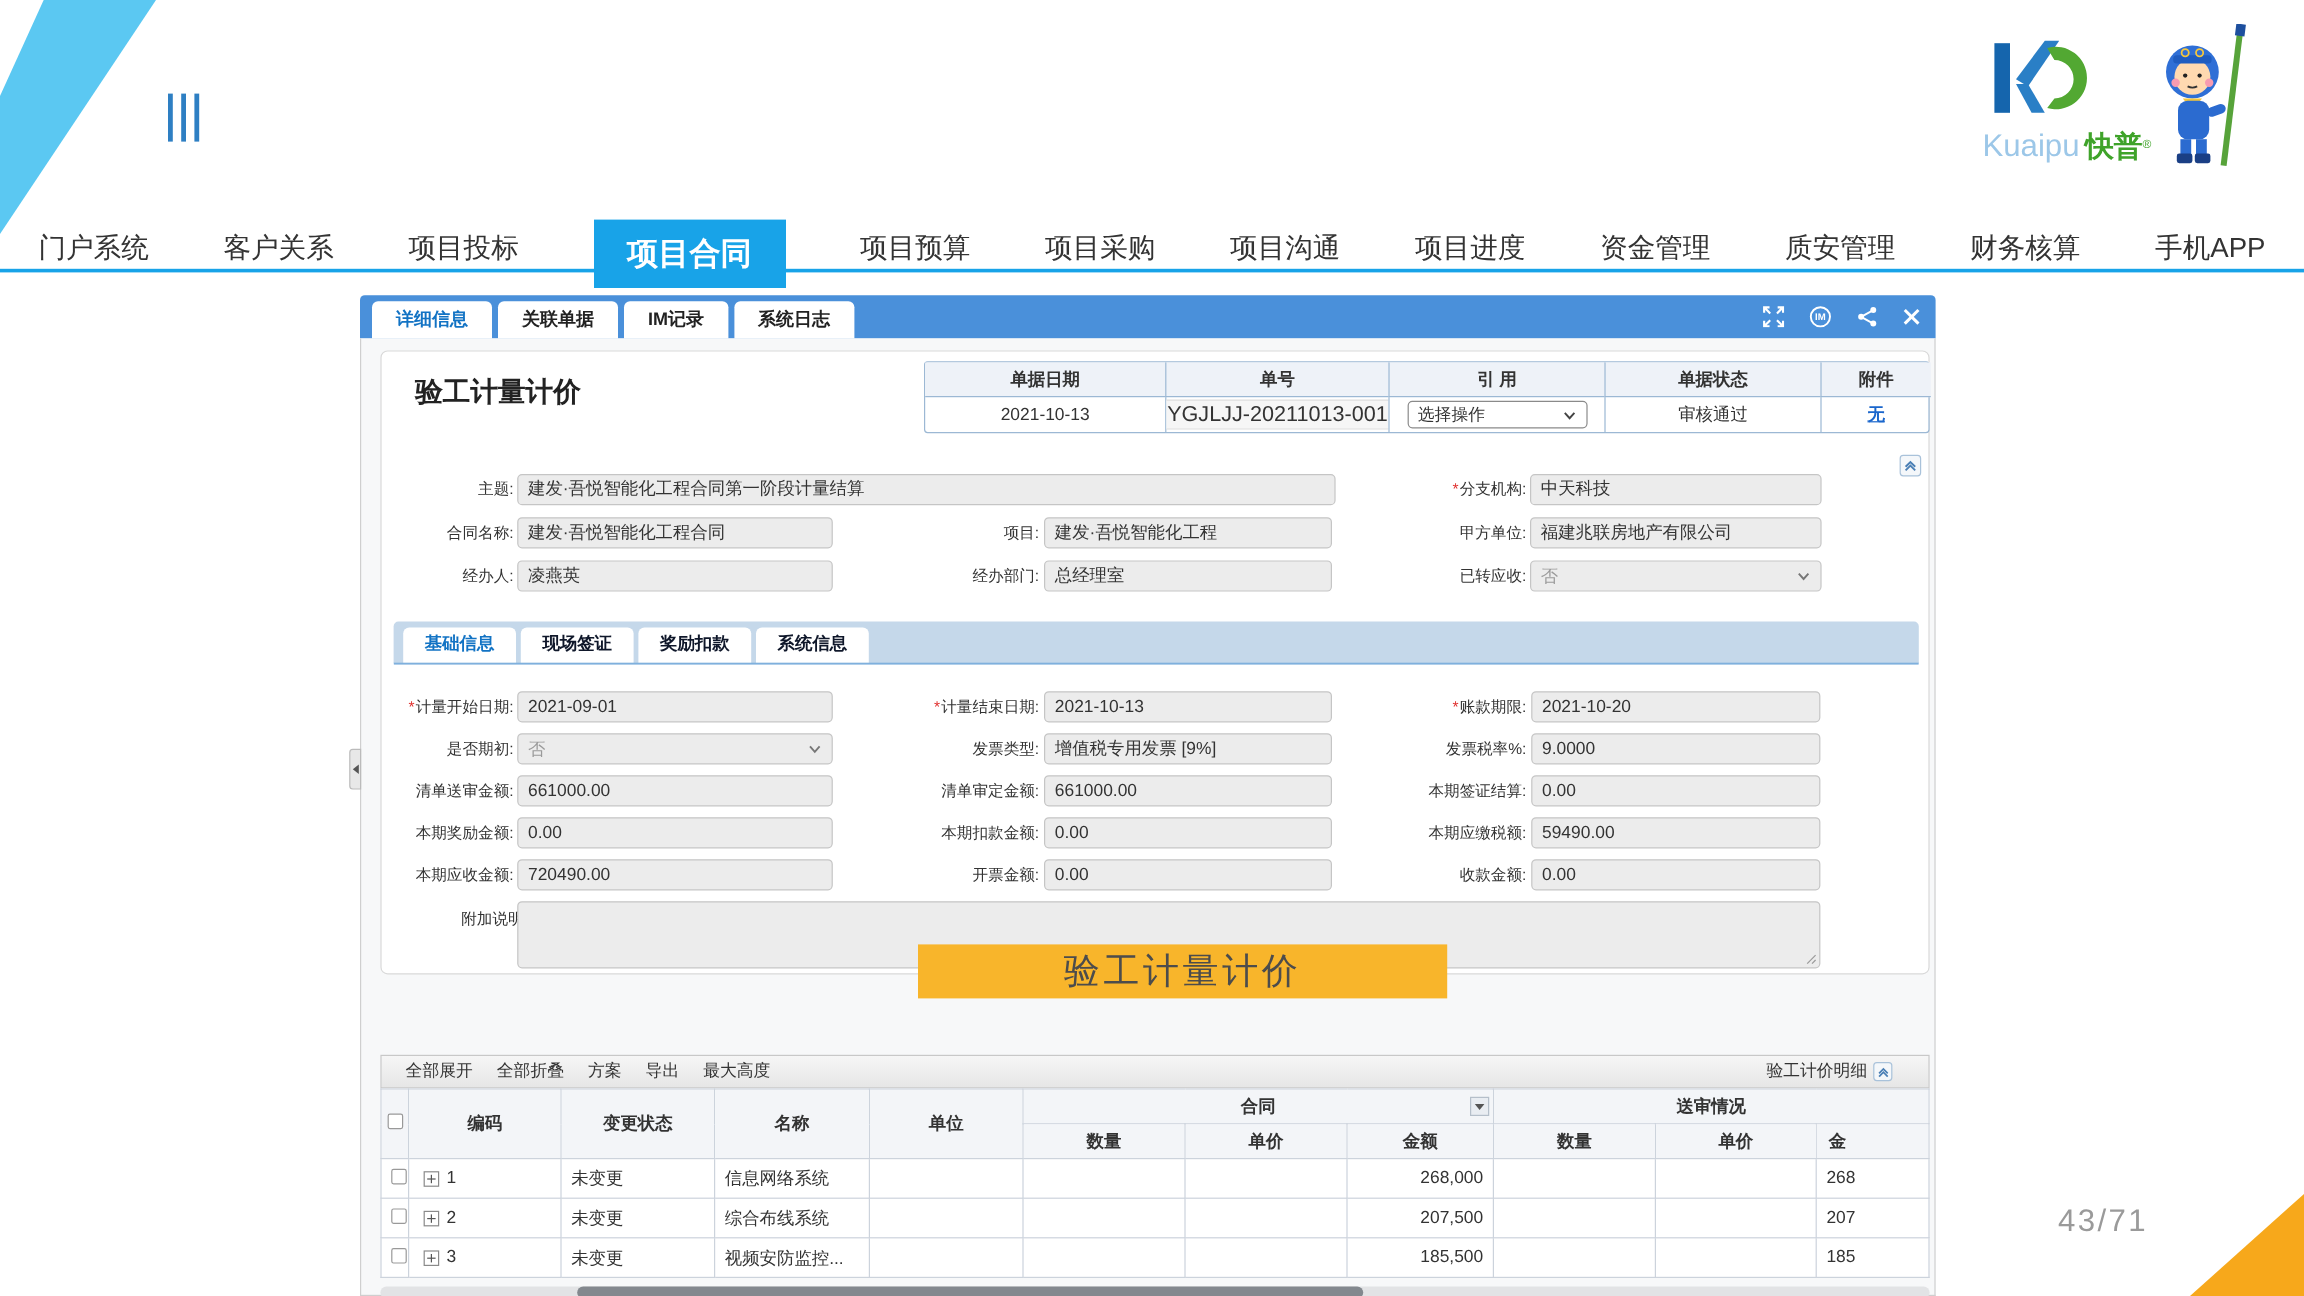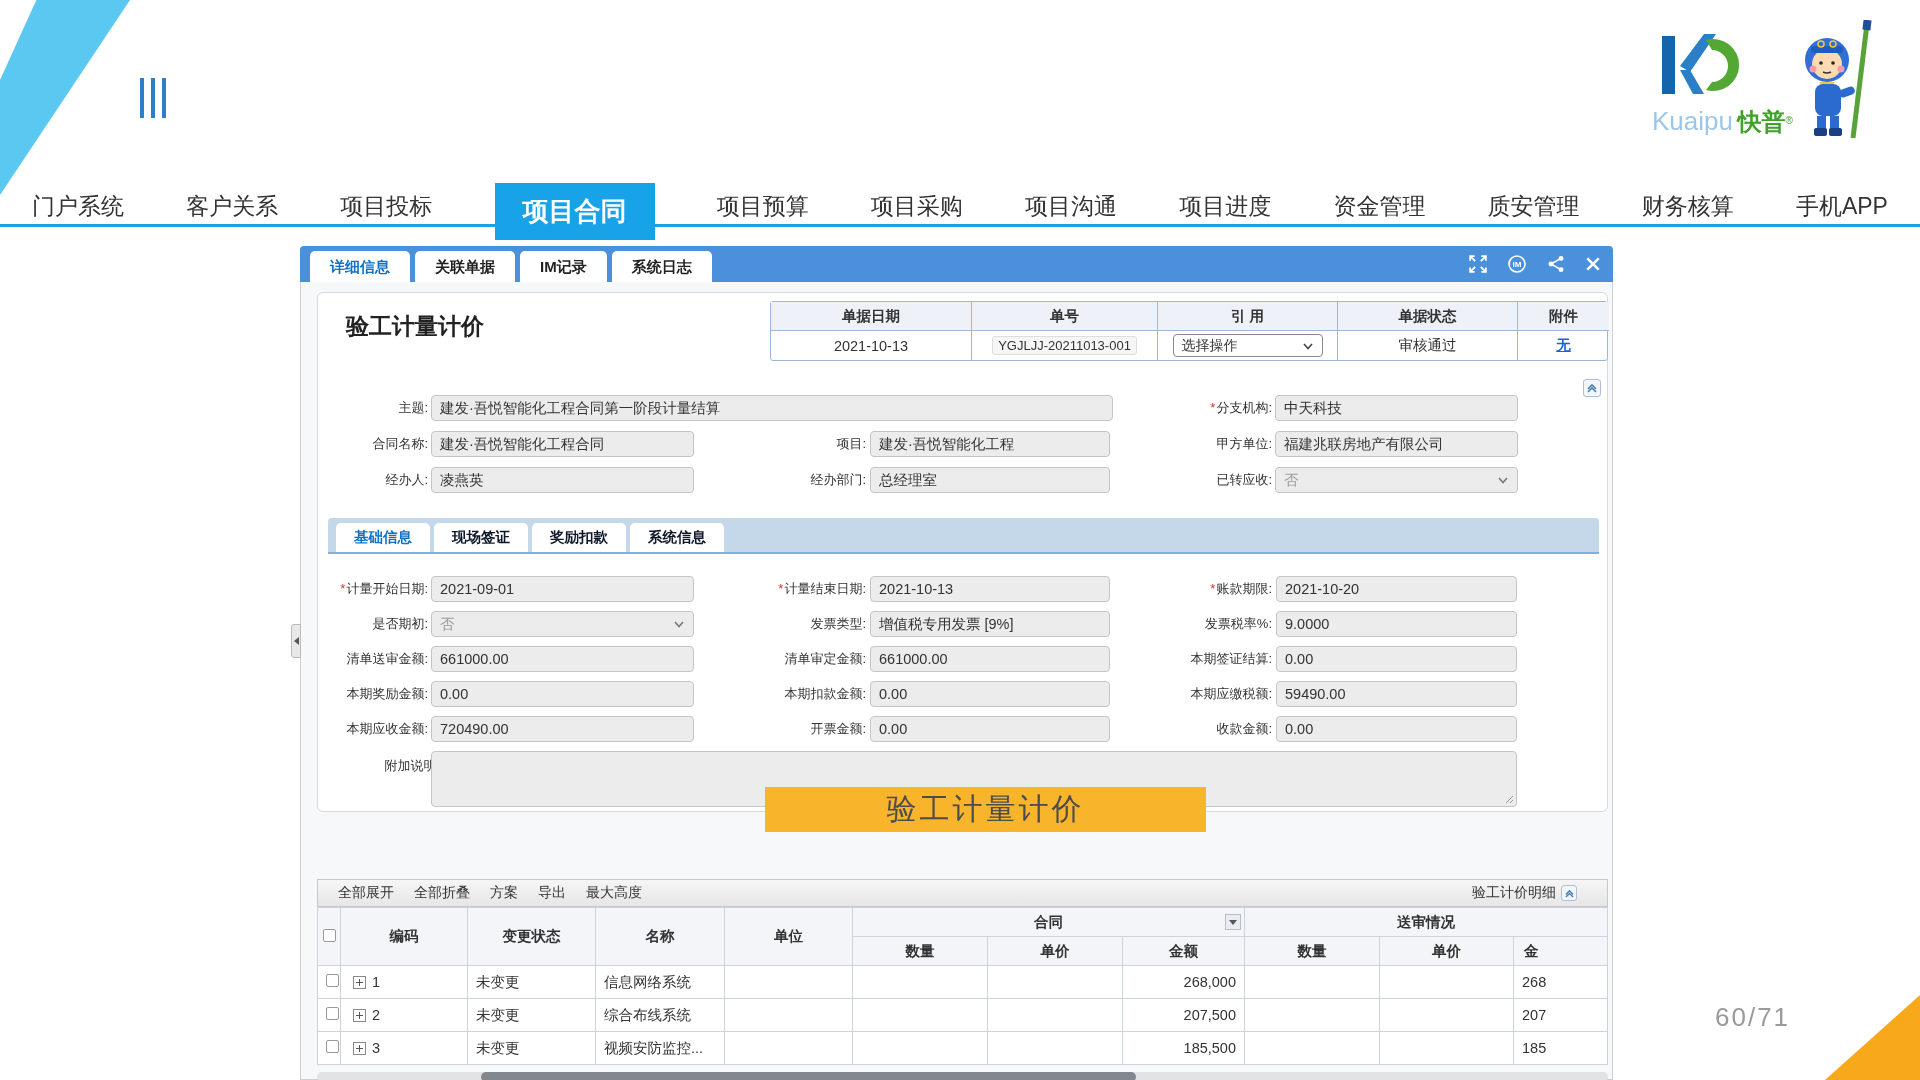--- a/index.html
+++ b/index.html
@@ -49,21 +49,21 @@
   .panel { position:absolute; left:16px; top:10px; width:1291px; height:520px; background:#fff;
     border:1px solid #d9d9d9; border-radius:6px; }
   .doc-title { position:absolute; left:28px; top:18px; font-size:23px; font-weight:bold; color:#222; }
 
   .hdr-table { position:absolute; left:452px; top:8px; width:838px;
     display:grid; grid-template-columns:200px 186px 180px 180px 92px; grid-auto-rows:29px;
     border:1px solid #9cb8d4; border-radius:3px; font-size:14.5px; color:#333; background:#fff;text-align:right; }
   .hdr-table > div { border-left:1px solid #9cb8d4; display:flex; align-items:center; justify-content:center; overflow:hidden; }
   .hdr-table > div:nth-child(5n+1) { border-left:none; }
   .hdr-th { background:#eef2f8; border-bottom:1px solid #9cb8d4; font-weight:bold; }
-  .doc-num-box { background:#f6f6f6; border:1px solid #ddd; border-radius:3px; padding:1px 5px; font-size:13px; white-space:nowrap; }
+  .doc-num-box { background:#f6f6f6; border:1px solid #ddd; border-radius:3px; padding:1px 5px; font-size:18px; white-space:nowrap; }
   .mini-select { background:#fff; border:1px solid #8a8a8a; border-radius:4px; width:150px; height:23px;
     display:flex; align-items:center; justify-content:space-between; padding:0 8px; font-size:14px; }
   .link-none { color:#1a66cc; font-weight:bold; text-decoration:underline; }
   .collapse-btn { position:absolute; right:6px; top:86px; width:18px; height:18px; background:#f4f7fa;
     border:1px solid #a9c2da; border-radius:3px; display:flex; align-items:center; justify-content:center; }
 
   .lbl { position:absolute; font-size:13px; color:#333; line-height:26px; text-align:right; white-space:nowrap; }
   .req { color:#e0302e; margin-right:1px; }
   .inp { position:absolute; height:26px; line-height:24px; background:#ececec; border:1px solid #c5c5c5;
     border-radius:4px; padding:0 8px; font-size:14.5px; color:#333; white-space:nowrap; overflow:hidden; }
@@ -121,21 +121,21 @@
 <div id="page">
 
   <div class="abs corner-tl"></div>
   <div class="abs corner-br"></div>
 
   <div class="abs title-bars">
       <i></i>
       <i></i>
       <i></i>
     </div>
-  <div class="abs page-no">60/71</div>
+  <div class="abs page-no">43/71</div>
 
   <div class="abs logo">
     <svg width="105" height="86" viewBox="0 0 105 86" style="position:absolute;left:8px;top:0">
       <rect x="2" y="16" width="13" height="58" fill="#1565ad"></rect>
       <polygon points="20,46 44,14 56,14 30,52" fill="#2a7fc6"></polygon>
       <polygon points="20,50 30,50 44,74 33,74" fill="#2a7fc6"></polygon>
       <path d="M46 70 A 26 26 0 1 0 46 20 L 52 30 A 15 15 0 1 1 52 62 Z" fill="#52a832"></path>
     </svg>
     <div class="logo-row" style="left:0;top:86px;">
       <span class="logo-en">Kuaipu</span>

